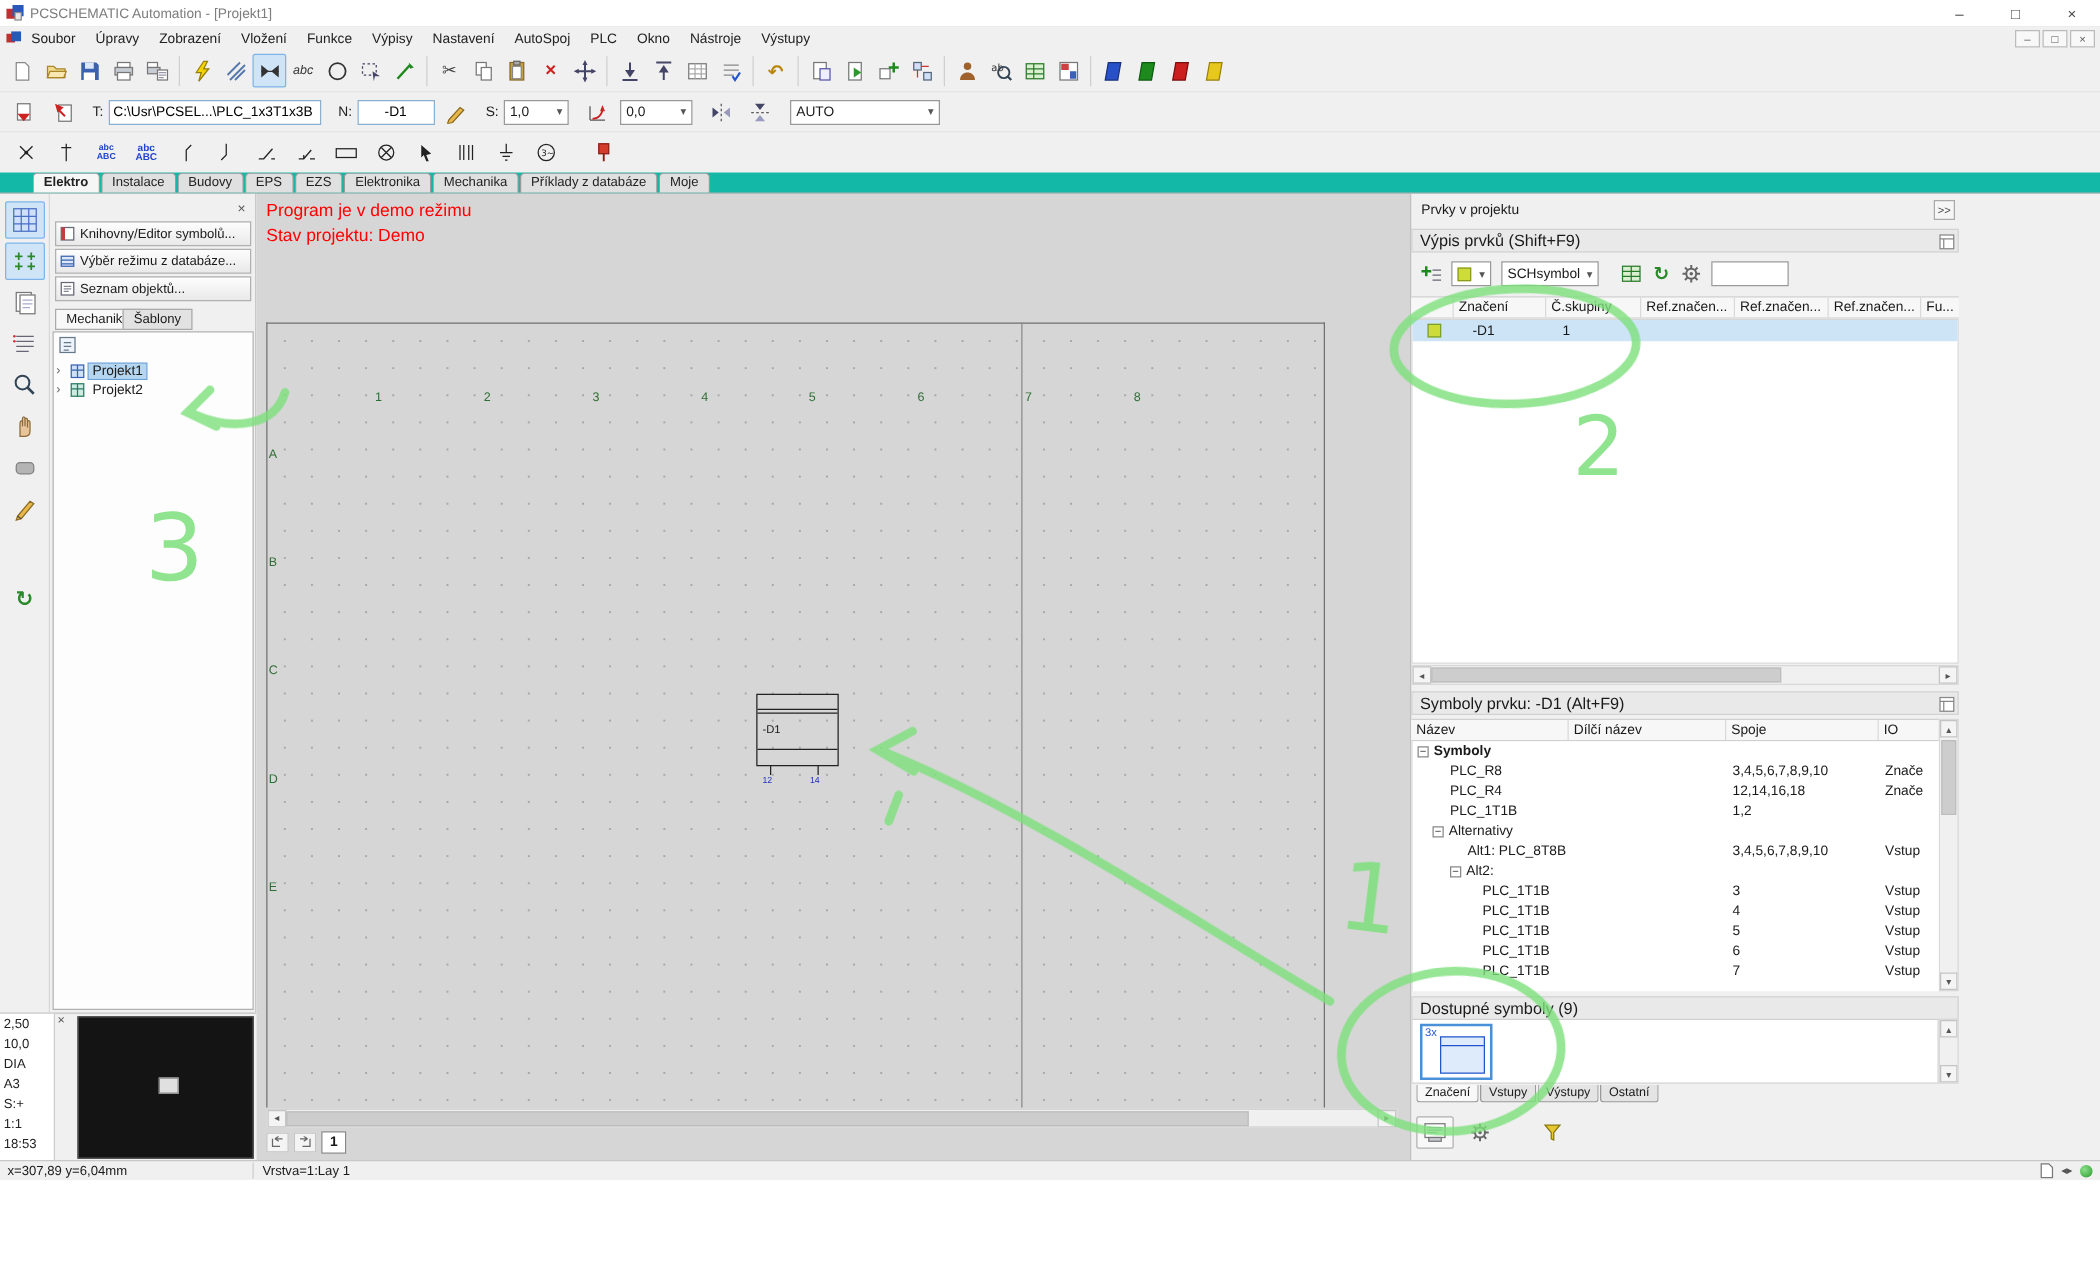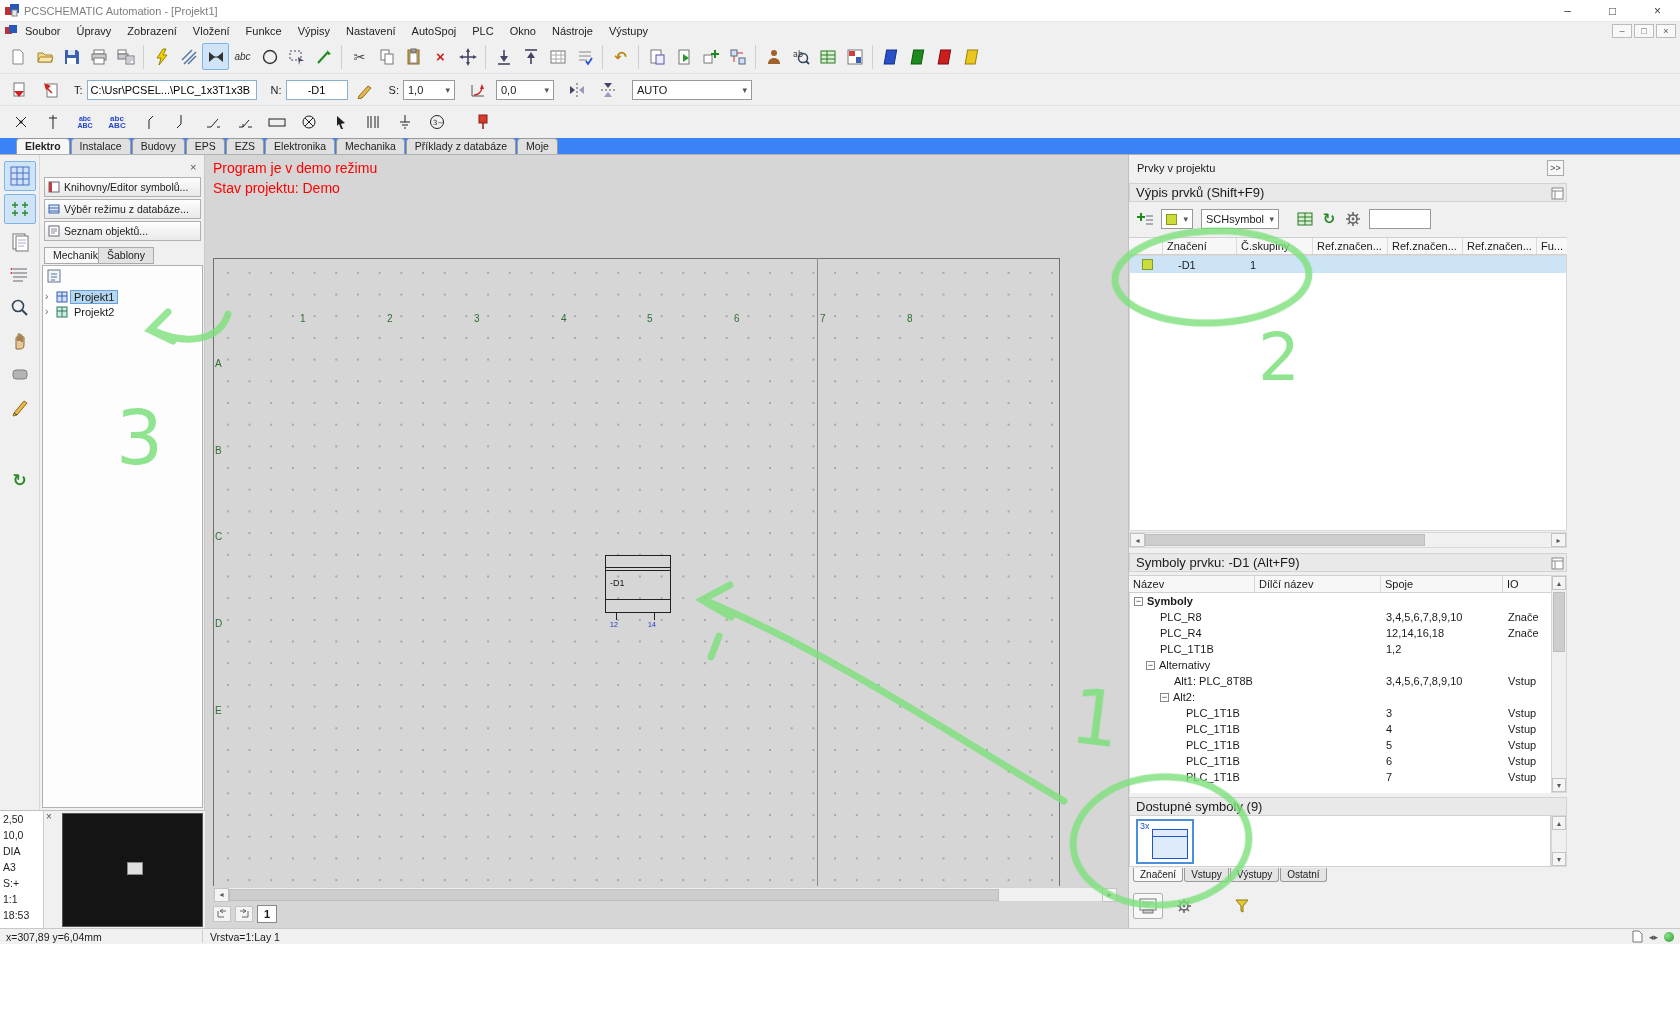--- a/index.html
+++ b/index.html
@@ -18,21 +18,21 @@
 .tbtn{width:27px;height:27px;display:flex;align-items:center;justify-content:center;border:1px solid transparent;border-radius:2px;flex:none}
 .tbtn.sel{background:#cfe4f7;border-color:#7eb4ea}
 .sep{width:1px;height:24px;background:#cfcfcf;margin:0 4px;flex:none}
 .toolbar2{left:0;top:74px;width:1680px;height:32px;background:#f0f0f0;border-bottom:1px solid #e0e0e0;display:flex;align-items:center;padding-left:6px;gap:4px}
 .lbl{font-size:11px;color:#222}
 .fld{height:20px;border:1px solid #8ab0d0;background:#fff;font-size:11px;padding:0 3px;font-family:inherit}
 .sel2{height:20px;border:1px solid #999;background:#fff;display:flex;align-items:center;justify-content:space-between;padding:0 4px;font-size:11px}
 .dda{color:#555;font-size:9px;margin-left:4px}
 .toolbar3{left:0;top:106px;width:1680px;height:32px;background:#f0f0f0;display:flex;align-items:center;padding-left:6px;gap:2px}
 .sybtn{width:30px;height:28px;display:flex;align-items:center;justify-content:center;border:1px solid transparent;flex:none}
-.tabrow{left:0;top:138px;width:1680px;height:17px;background:#3b82f6;border-bottom:1px solid #b0b0b0;display:flex;align-items:center;padding-left:16px;gap:1px}
+.tabrow{left:0;top:138px;width:1680px;height:17px;background:#14b8a6;border-bottom:1px solid #b0b0b0;display:flex;align-items:center;padding-left:26px;gap:1px}
 .ftab{font-size:10.5px;padding:1px 8px 2px;border:1px solid #9a9a9a;border-bottom:none;background:#e0e0e0;border-radius:4px 4px 0 0;color:#222;white-space:nowrap}
 .ftab.active{background:#f6f6f6;font-weight:bold}
 
 .toolcol{left:0;top:155px;width:40px;height:655px;background:#f0f0f0;border-right:1px solid #d8d8d8;display:flex;flex-direction:column;align-items:center;padding-top:6px;gap:3px}
 .vtbtn{width:32px;height:30px;display:flex;align-items:center;justify-content:center;border:1px solid transparent;border-radius:2px;flex:none}
 .vtbtn.sel{background:#cfe4f7;border-color:#7eb4ea}
 
 .leftpanel{left:40px;top:155px;width:165px;height:655px;background:#f0f0f0;border-right:1px solid #c8c8c8}
 .lp-btn{position:absolute;left:4px;width:157px;height:20px;background:linear-gradient(#fdfdfd,#e9e9e9);border:1px solid #b0b0b0;display:flex;align-items:center;font-size:10.5px;padding:0 3px;gap:4px;overflow:hidden;white-space:nowrap}
 .lp-tab{position:absolute;top:92px;height:17px;font-size:10.5px;padding:1px 8px;border:1px solid #aaa;background:#e2e2e2}

